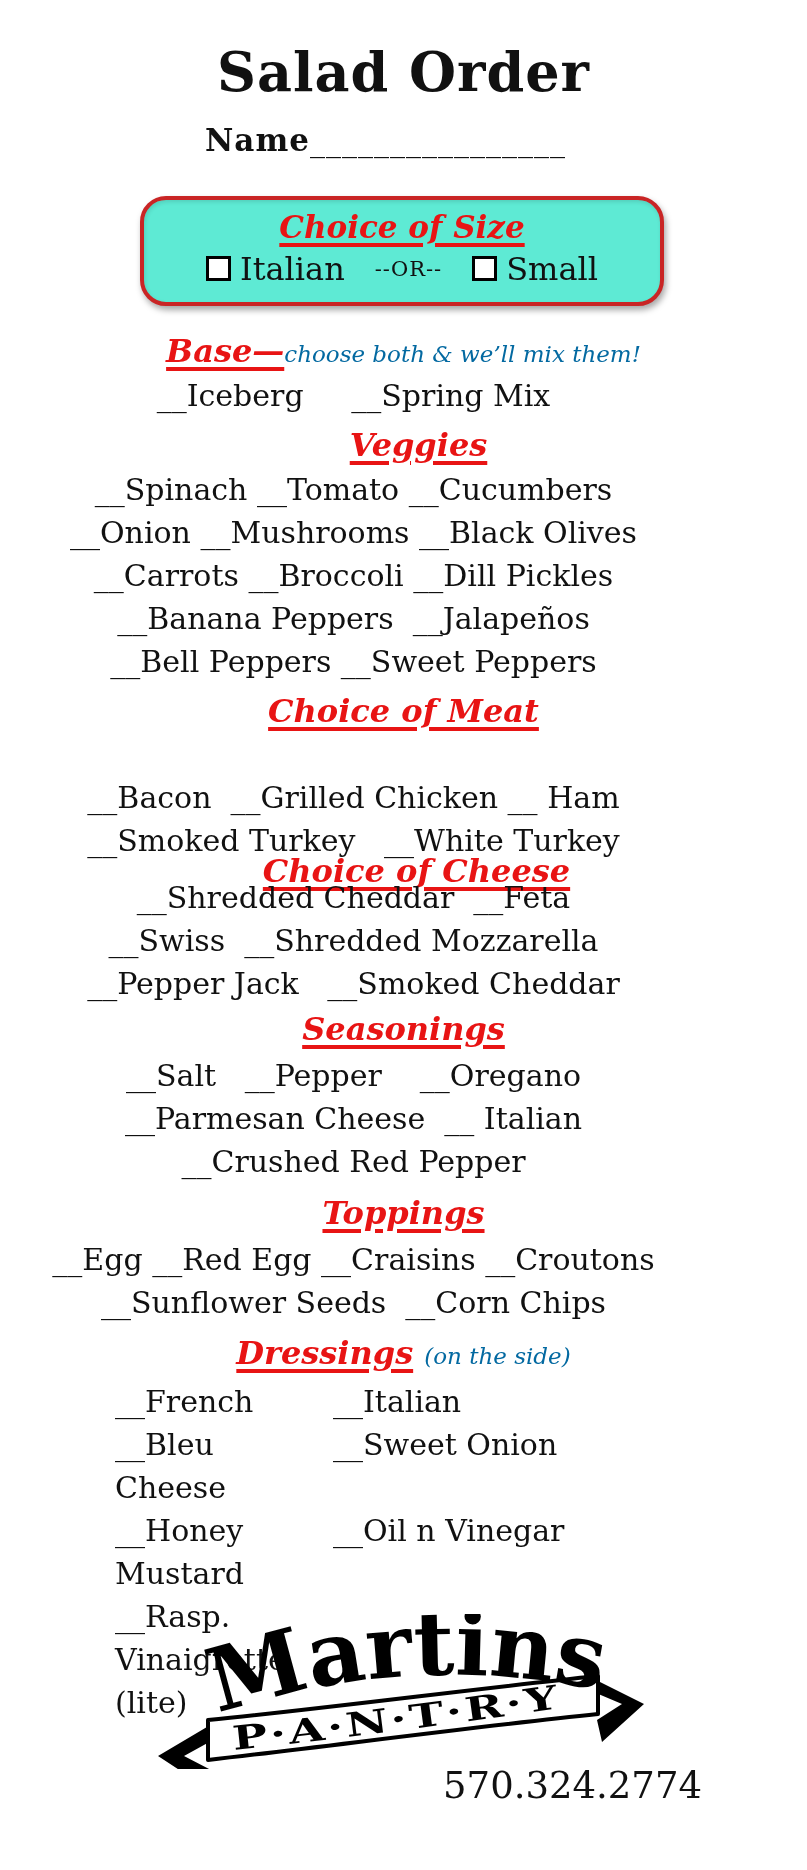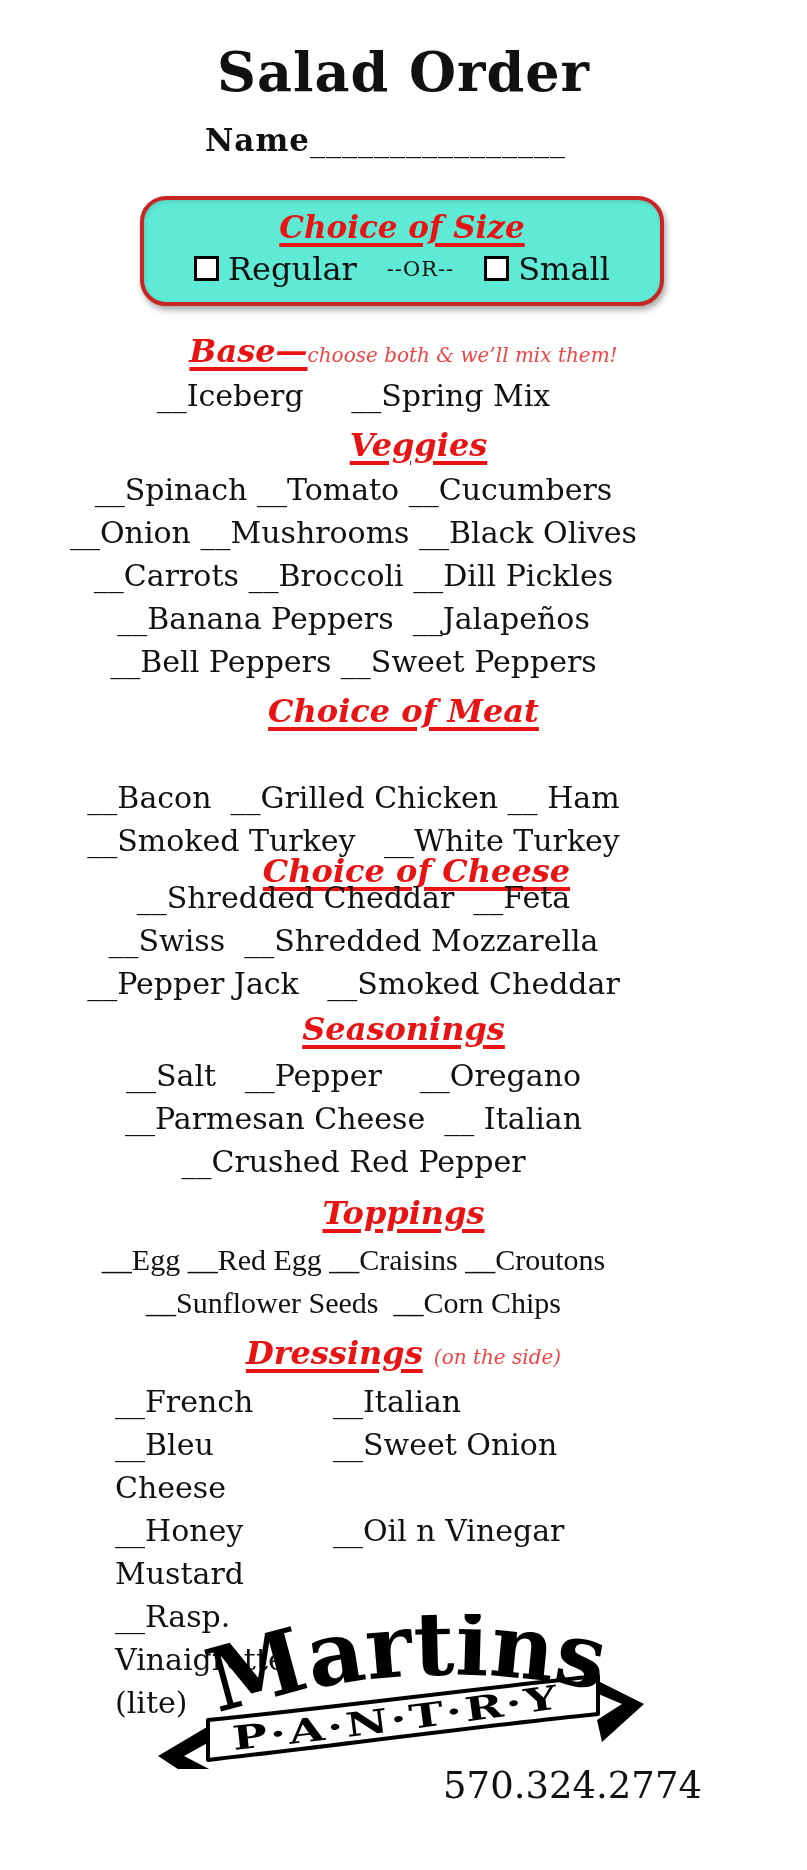--- a/index.html
+++ b/index.html
@@ -20,39 +20,39 @@
             position:absolute;text-align:center;}
   .size-heading{margin-top:9px;font-size:31px;font-weight:bold;font-style:italic;color:#e81414;}
   .size-options{margin-top:5px;font-size:32px;display:flex;justify-content:center;align-items:center;gap:14px;}
   .cb{display:inline-block;width:19px;height:19px;border:3px solid #000;margin-right:9px;
       vertical-align:-1px;background:#fff;}
   .or{font-size:21px;letter-spacing:1px;margin:0 16px;}
 
   
   .h-red{color:#e81414;font-weight:bold;font-style:italic;font-size:32px;text-align:center;}
   .u{text-decoration:underline;text-decoration-thickness:3.5px;text-underline-offset:5px;}
-  .h-note{color:#ef4444;font-style:italic;font-weight:normal;font-size:20px;margin-top:16px;}
+  .h-note{color:#0369a1;font-style:italic;font-weight:normal;font-size:23px;margin-top:16px;}
 
   
   .line{font-size:30px;line-height:43px;text-align:center;white-space:pre-wrap;
         transform:translateX(-50px);}
 
   
   .base-h{top:332px;}
   .base-lines{top:374px;}
   .veggies-h{top:426px;margin-left:15px;}
   .veggies-lines{top:468px;}
   .meat-h{top:692px;}
   .meat-lines{top:776px;}
   .cheese-h{top:852px;padding-left:13px;}
   .cheese-lines{top:876px;}
   .seasonings-h{top:1010px;}
   .seasonings-lines{top:1054px;}
   .toppings-h{top:1194px;}
-  .toppings-lines{top:1238px;font-family:Liberation Serif, serif;}
+  .toppings-lines{top:1238px;}
   .dressings-h{top:1334px;}
   .dressings-grid{top:1380px;left:115px;width:600px;position:absolute;
                   display:grid;grid-template-columns:218px auto;
                   font-size:30px;line-height:43px;white-space:pre-wrap;}
 
   
   .logo{top:1614px;left:150px;width:500px;height:155px;position:absolute;}
   .phone{top:1764px;text-align:right;padding-right:105px;box-sizing:border-box;font-size:37px;padding-left:44px;}
 </style>
 </head>
@@ -60,21 +60,21 @@
 
 <div class="abs title">Salad Order</div>
 
 <div class="abs name-row">
   <span class="name-label">Name</span><span class="name-blank">________________</span>
 </div>
 
 <div class="size-box">
   <div class="size-heading u">Choice of Size</div>
   <div class="size-options">
-    <span><span class="cb"></span><span>Regular</span></span>
+    <span><span class="cb"></span><span>Italian</span></span>
     <span class="or">--OR--</span>
     <span><span class="cb"></span><span>Small</span></span>
   </div>
 </div>
 
 <div class="abs h-red base-h">
   <span class="u">Base—</span><span class="h-note">choose both &amp; we’ll mix them!</span>
 </div>
 <div class="abs base-lines">
   <div class="line">__Iceberg     __Spring Mix</div>

